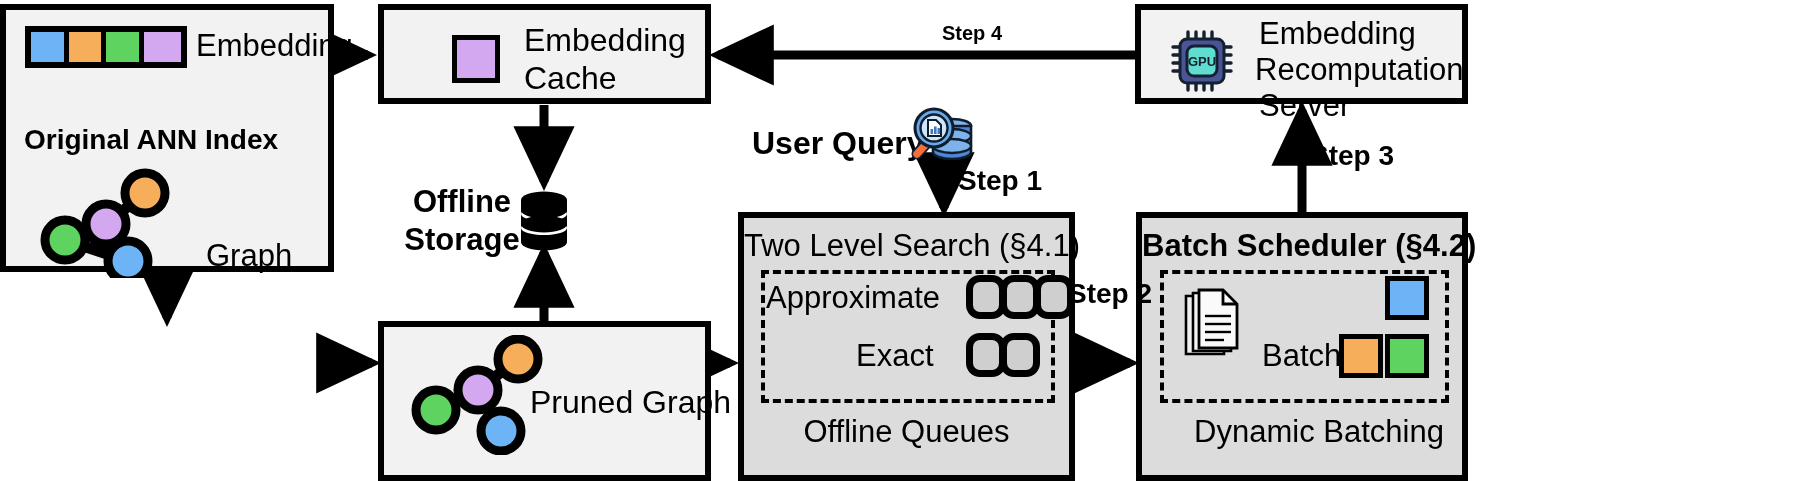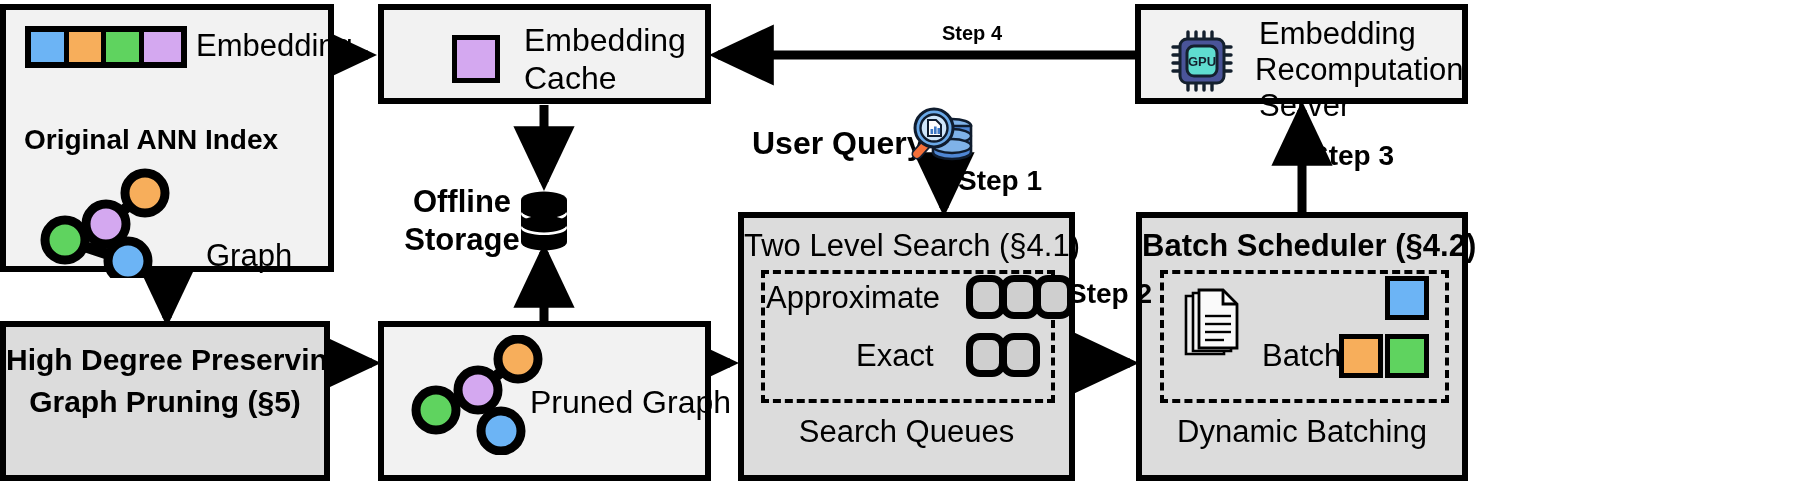--- a/index.html
+++ b/index.html
@@ -128,24 +128,20 @@
     <ellipse cx="26" cy="10" rx="23" ry="8.5" fill="#000"></ellipse>
     <rect x="3" y="10" width="46" height="42" fill="#000"></rect>
     <ellipse cx="26" cy="52" rx="23" ry="8.5" fill="#000"></ellipse>
     <ellipse cx="26" cy="24" rx="23" ry="7" fill="#fff"></ellipse>
     <ellipse cx="26" cy="38" rx="23" ry="7" fill="#fff"></ellipse>
     <ellipse cx="26" cy="24" rx="23" ry="7" fill="none" stroke="#000" stroke-width="0"></ellipse>
     <ellipse cx="26" cy="20" rx="23" ry="8.5" fill="#000"></ellipse>
     <ellipse cx="26" cy="34" rx="23" ry="8.5" fill="#000"></ellipse>
   </svg>
 
-  <div class="box box-gray" style="left:0px;top:321px;width:330px;height:160px;">
-    <div class="lbl c bold" style="left:0px;top:16px;width:318px;font-size:30px;">High Degree Preserving</div>
-    <div class="lbl c bold" style="left:0px;top:58px;width:318px;font-size:30px;">Graph Pruning (§5)</div>
-  </div>
 
   <div class="box" style="left:378px;top:321px;width:333px;height:160px;">
     <svg style="position:absolute;left:22px;top:8px;width:150px;height:120px;" viewBox="0 0 150 120">
       <line x1="30" y1="75" x2="72" y2="55" stroke="#000" stroke-width="11"></line>
       <line x1="72" y1="55" x2="112" y2="24" stroke="#000" stroke-width="11"></line>
       <line x1="72" y1="55" x2="95" y2="96" stroke="#000" stroke-width="11"></line>
       <circle cx="112" cy="24" r="20" fill="#F7AE5B" stroke="#000" stroke-width="9"></circle>
       <circle cx="72" cy="55" r="20" fill="#D4A8F0" stroke="#000" stroke-width="9"></circle>
       <circle cx="30" cy="75" r="20" fill="#5FD35F" stroke="#000" stroke-width="9"></circle>
       <circle cx="95" cy="96" r="20" fill="#6CB4F5" stroke="#000" stroke-width="9"></circle>
@@ -184,21 +180,21 @@
 
     <div class="lbl" style="left:22px;top:62px;font-size:31px;">Approximate</div>
     <div class="qcell" style="left:222px;top:57px;width:40px;height:44px;"></div>
     <div class="qcell" style="left:256px;top:57px;width:40px;height:44px;"></div>
     <div class="qcell" style="left:290px;top:57px;width:40px;height:44px;"></div>
 
     <div class="lbl" style="left:112px;top:120px;font-size:31px;">Exact</div>
     <div class="qcell" style="left:222px;top:115px;width:40px;height:44px;"></div>
     <div class="qcell" style="left:256px;top:115px;width:40px;height:44px;"></div>
 
-    <div class="lbl c" style="left:0px;top:196px;width:325px;font-size:31px;">Search Queues</div>
+    <div class="lbl c" style="left:0px;top:196px;width:325px;font-size:31px;">Offline Queues</div>
   </div>
 
   <div class="box box-gray" style="left:1136px;top:212px;width:332px;height:269px;">
     <div class="lbl c bold" style="left:0px;top:10px;width:320px;font-size:31px;">Batch Scheduler (§4.2)</div>
 
     <div class="dashed" style="left:18px;top:52px;width:289px;height:133px;"></div>
 
     <svg style="position:absolute;left:38px;top:70px;width:64px;height:74px;" viewBox="0 0 64 74">
       <path d="M6,8 L30,8 L44,22 L44,66 L6,66 Z" fill="#efefef" stroke="#000" stroke-width="2.6"></path>
       <path d="M13,5 L37,5 L51,19 L51,63 L13,63 Z" fill="#f5f5f5" stroke="#000" stroke-width="2.6"></path>
@@ -211,21 +207,21 @@
         <line x1="25" y1="52" x2="44" y2="52"></line>
       </g>
     </svg>
 
     <div class="swatch" style="left:243px;top:58px;width:44px;height:44px;background:#6CB4F5;"></div>
 
     <div class="lbl" style="left:120px;top:120px;font-size:31px;">Batch 2</div>
     <div class="swatch" style="left:197px;top:116px;width:44px;height:44px;background:#F7AE5B;"></div>
     <div class="swatch" style="left:243px;top:116px;width:44px;height:44px;background:#5FD35F;"></div>
 
-    <div class="lbl c" style="left:0px;top:196px;width:320px;font-size:31px;">Dynamic Batching</div>
+    <div class="lbl c" style="left:0px;top:196px;width:320px;font-size:31px;padding-left:17px;">Dynamic Batching</div>
   </div>
 
   <div class="lbl bold" style="left:958px;top:165px;font-size:28px;">Step 1</div>
   <div class="lbl bold" style="left:1068px;top:278px;font-size:28px;">Step 2</div>
   <div class="lbl bold" style="left:1310px;top:140px;font-size:28px;">Step 3</div>
   <div class="lbl bold" style="left:942px;top:22px;font-size:20px;">Step 4</div>
 
 </div>
 
 </body></html>

